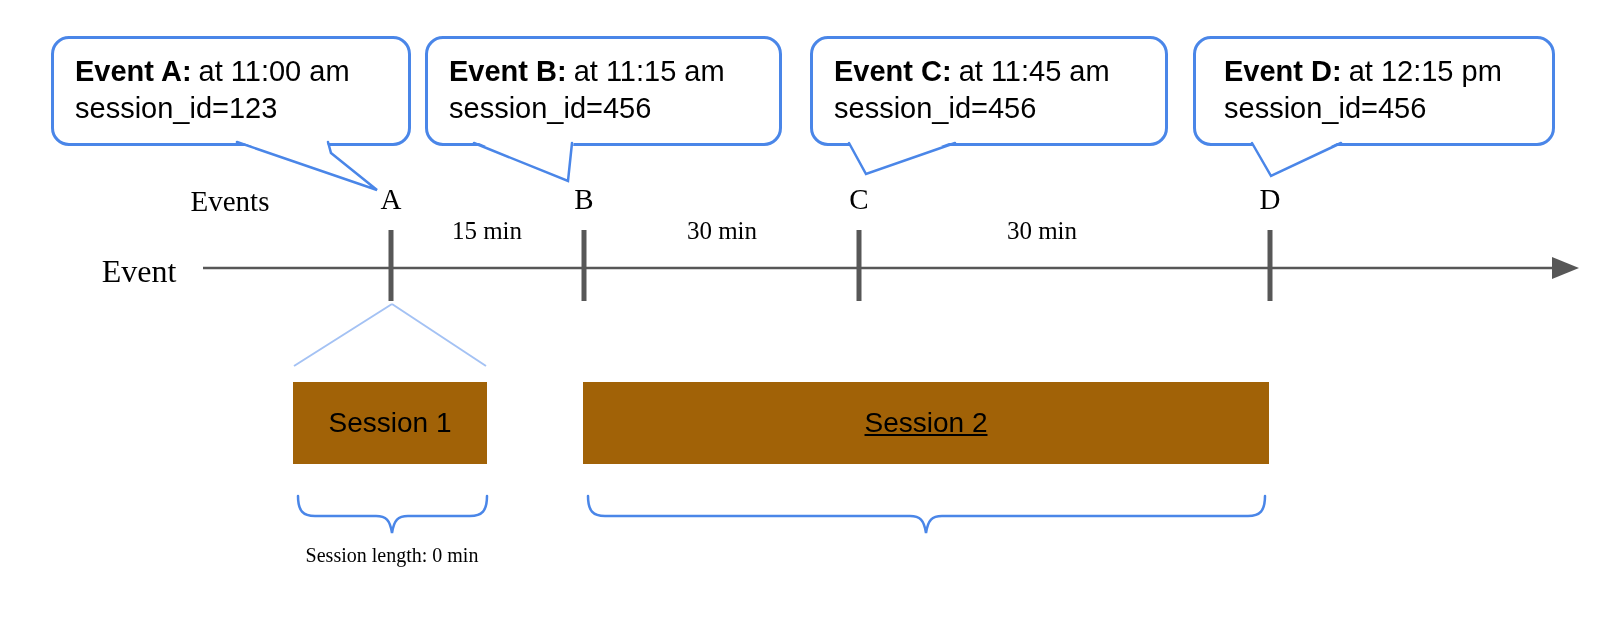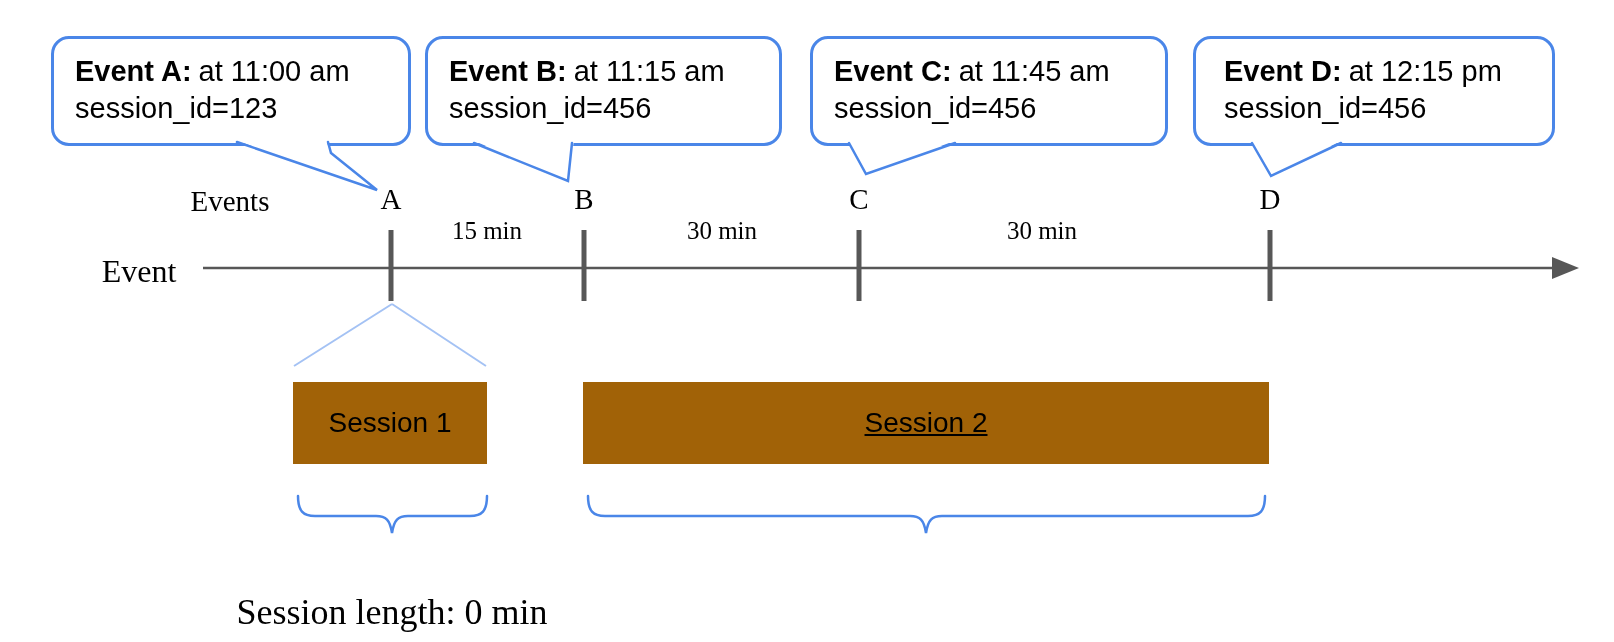--- a/index.html
+++ b/index.html
@@ -35,21 +35,21 @@
   .interval-3{left:1042px;}
   
   .bar{
     position:absolute;top:366px;height:82px;background:#a16207;
     display:flex;align-items:center;justify-content:center;
     font-size:28px;z-index:1;margin-top:16px;
   }
   .bar-1{left:293px;width:194px;}
   .bar-2{left:583px;width:686px;text-decoration:underline;}
   
-  .length{top:591px;font-size:36px;}
+  .length{top:544px;font-size:20px;}
   .length-1{left:392px;}
   .length-2{left:926px;}
   
   .overlay{position:absolute;left:0;top:0;width:1614px;height:642px;z-index:2;pointer-events:none;}
 </style>
 </head>
 <body>
 
 <div class="canvas">
 

